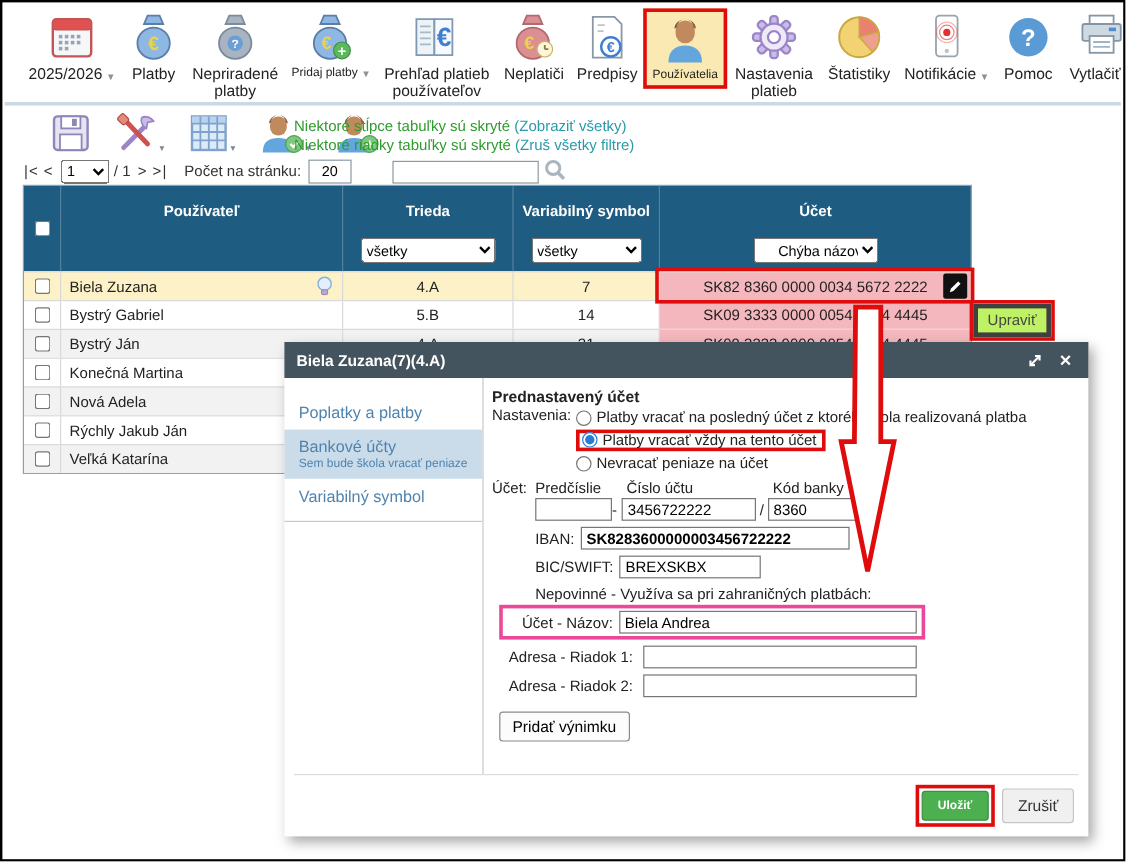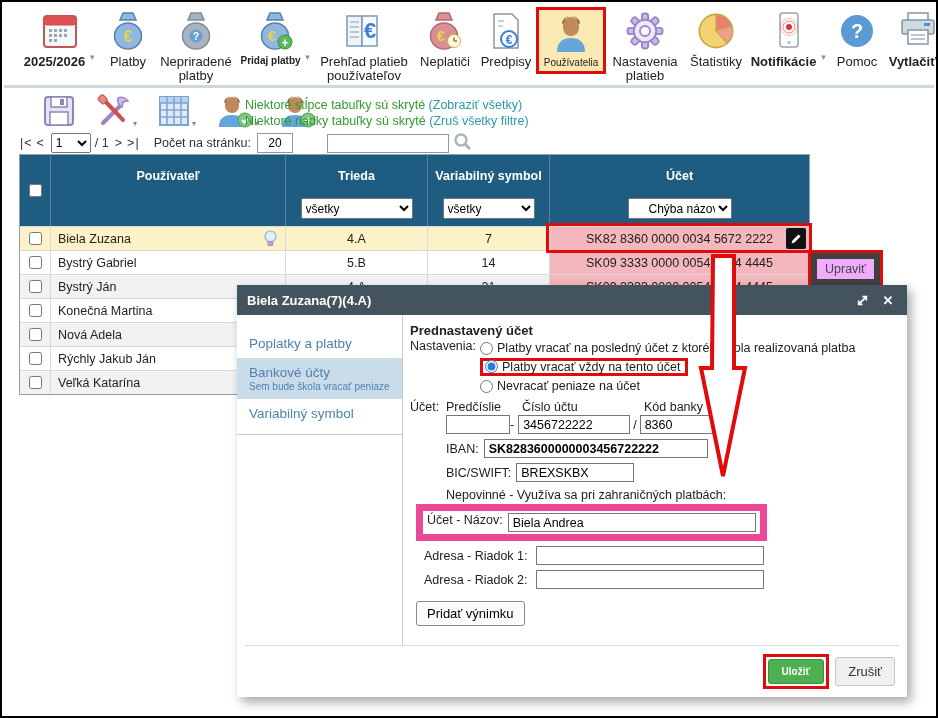--- a/index.html
+++ b/index.html
@@ -9,21 +9,21 @@
 
   
   .toolbar { position:absolute; left:2px; top:0; width:930px; height:86px; border-bottom:3px solid #ccd9e2;
              display:flex; align-items:flex-start; padding:5px 4px 0 14px; }
   .tb-item { display:flex; flex-direction:column; align-items:center; justify-content:flex-start;
              text-align:center; cursor:pointer; padding-top:2px; flex:0 0 auto; }
   .tb-item .tb-icon { height:44px; display:flex; align-items:center; justify-content:center; }
   .tb-label { font-size:13px; color:#222; line-height:1.1; margin-top:2px; white-space:pre-line; }
   .tb-label.small { font-size:10px; }
   .caret { font-size:8px; color:#8a949c; margin-left:3px; }
-  .tb-line { display:flex; align-items:flex-start;font-weight:bold; }
+  .tb-line { display:flex; align-items:flex-end; }
   .tb-sel { background:#fbe9b4; border:3px solid #e00b0b; padding:1px 5px 3px 5px; margin-top:0; }
 
   
   .tools-row { position:absolute; left:40px; top:92px; display:flex; align-items:flex-end; gap:20px; }
   .tool-btn { display:flex; align-items:flex-end; cursor:pointer; }
   .mini-caret { font-size:8px; color:#7e8b94; margin-left:1px; }
   .notices { position:absolute; left:243px; top:95px; font-size:12.5px; line-height:1.3; }
   .notice-text { color:#2f9b2f; }
   .notice-link { color:#2b9aa8; cursor:pointer; }
 
@@ -58,21 +58,21 @@
   .cell-center { justify-content:center; }
   .cell-pink { background:#F3B7BD; justify-content:center; position:relative; }
   .bulb { position:absolute; right:8px; top:3px; }
   .pencil-btn { position:absolute; right:3px; top:1px; width:20px; height:21px; background:#111; border-radius:2px;
                 display:flex; align-items:center; justify-content:center; cursor:pointer; }
   input[type=checkbox] { width:13px; height:13px; cursor:pointer; }
 
   
   .ann-box { position:absolute; border:3px solid #E00B0B; pointer-events:none; z-index:6; }
   .edit-wrap { position:absolute; left:806px; top:248px; border:3px solid #E00B0B; background:#fff; z-index:6; }
-  .edit-btn { font-size:12.5px; color:#444; background:#f0abfc; border:6px solid #404040; padding:3px 8px; cursor:pointer; font-family:inherit; }
+  .edit-btn { font-size:12.5px; color:#444; background:#bef264; border:4px solid #404040; padding:3px 8px; cursor:pointer; font-family:inherit; }
 
   
   .modal { position:absolute; left:235px; top:283px; width:670px; height:412px; background:#fff; z-index:10;
            box-shadow:4px 5px 10px rgba(0,0,0,0.35); }
   .m-title { height:30px; background:#44545E; color:#fff; font-weight:bold; font-size:13px;
              display:flex; align-items:center; padding:0 10px; }
   .m-title .spacer { flex:1; }
   .m-ticon { width:18px; height:18px; display:flex; align-items:center; justify-content:center; cursor:pointer; margin-left:8px; color:#fff; font-size:13px; font-weight:bold; }
   .m-body { position:relative; height:382px; }
   .m-side { position:absolute; left:0; top:0; width:166px; height:330px; border-right:1px solid #c9c9c9; padding-top:14px; }
@@ -90,21 +90,21 @@
   .acct-lbls { margin-top:5px; display:flex; }
   .acct-lbls .l0 { width:36px; } .acct-lbls .l1 { width:76px; } .acct-lbls .l2 { width:122px; } .acct-lbls .l3 { width:90px; }
   .acct-inputs { display:flex; align-items:center; margin-left:36px; margin-top:1px; }
   .inp { border:1px solid #767676; height:19px; font-size:12.5px; padding:0 4px; font-family:inherit; }
   .i-prefix { width:64px; } .i-number { width:112px; margin-left:4px; margin-right:3px; } .i-bank { width:88px; margin-left:3px; }
   .frow { display:flex; align-items:center; margin-left:36px; margin-top:5px; }
   .frow .flbl { margin-right:5px; }
   .i-iban { width:224px;font-weight:bold; } .i-bic { width:118px; }
   .opt-note { margin-left:36px; margin-top:6px; }
   .name-row-wrap { margin-left:6px; margin-top:2px; }
-  .hl-name { border:7px solid #ec4899; display:inline-flex; align-items:flex-start; padding:2px 4px 2px 4px; }
+  .hl-name { border:3px solid #ec4899; display:inline-flex; align-items:center; padding:2px 4px 2px 16px; }
   .i-name { width:248px; margin-left:5px; }
   .addr-row { display:flex; align-items:center; margin-left:14px; margin-top:5px; }
   .addr-row .flbl { width:112px; }
   .i-addr { width:228px; }
   .exc-btn { margin-left:6px; margin-top:12px; font-size:13px; background:#fcfcfc; border:1px solid #8a8a8a; border-radius:3px; padding:4px 10px; cursor:pointer; font-family:inherit;text-align:center; }
   .m-footer { position:absolute; left:8px; right:8px; bottom:0; height:52px; border-top:1px solid #dcdcdc;
               display:flex; align-items:center; justify-content:flex-end; }
   .save-wrap { border:3px solid #E00B0B; padding:2px; margin-right:6px; }
   .save-btn { background:#4CAF50; border:1px solid #3e8e41; color:#fff; font-weight:bold; font-size:10px; padding:6px 13px; border-radius:3px; cursor:pointer; font-family:inherit; }
   .cancel-btn { background:#f0f0f0; border:1px solid #c5c5c5; color:#333; font-size:13px; padding:6px 12px; border-radius:3px; cursor:pointer; margin-right:4px; font-family:inherit; }

